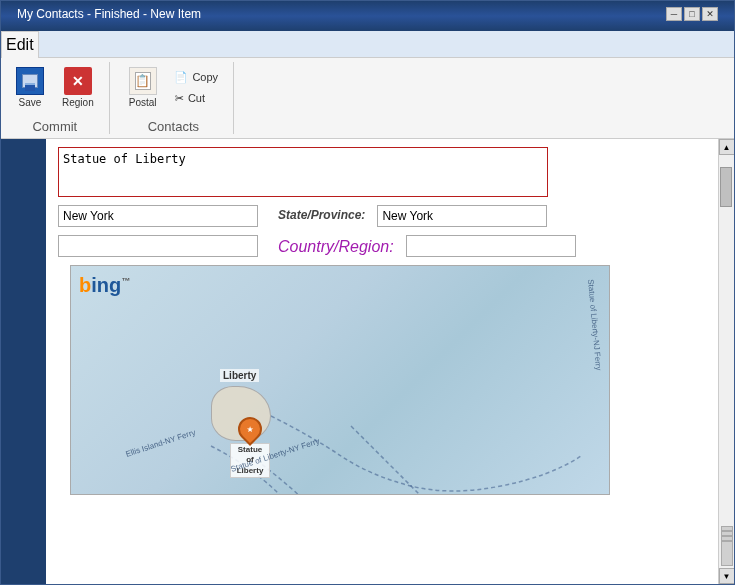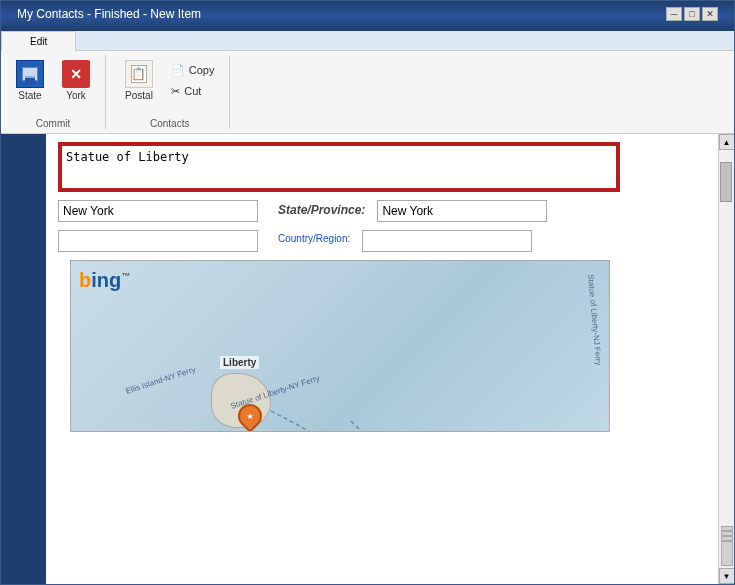--- a/index.html
+++ b/index.html
@@ -8,26 +8,26 @@
     
     .window { width: 735px; height: 585px; display: flex; flex-direction: column; border: 1px solid #3a5a8c; background: #f0f0f0; }
     .title-bar { background: linear-gradient(to bottom, #1e3f6e, #2a5298, #1e3f6e); color: white; padding: 6px 16px; display: flex; justify-content: space-between; height: 30px; }
     .title-text { font-size: 12px; font-weight: normal; color: white; }
     .window-controls { display: flex; gap: 2px; }
     .win-btn { width: 16px; height: 14px; border: 1px solid #aaa; background: #e0e0e0; font-size: 9px; cursor: pointer; display: flex; align-items: center; justify-content: center; color: #333; }
 
     
     .ribbon { background: #f5f5f5; border-bottom: 1px solid #ccc; }
     .ribbon-tabs { display: flex; background: #dde8f5; border-bottom: 1px solid #ccc; }
-    .ribbon-tab { padding: 4px 28px; font-size: 10px; cursor: pointer; border: 1px solid transparent; border-bottom: none; }
+    .ribbon-tab { padding: 4px 4px; font-size: 16px; cursor: pointer; border: 1px solid transparent; border-bottom: none; }
     .ribbon-tab.active { background: #f5f5f5; border-color: #ccc; border-bottom-color: #f5f5f5; margin-bottom: -1px; z-index: 1; }
 
     .ribbon-content { display: flex; padding: 4px 8px; gap: 8px; align-items: flex-start; }
     .ribbon-group { display: flex; flex-direction: column; align-items: center; border-right: 1px solid #ccc; padding-right: 8px; margin-right: 4px; }
-    .ribbon-group-label { font-size: 10px; color: #555; margin-top: 12px; }
+    .ribbon-group-label { font-size: 13px; color: #555; margin-top: 6px; }
     .ribbon-buttons { display: flex; gap: 4px; align-items: center; }
 
     
     .ribbon-btn-large { display: flex; flex-direction: column; align-items: center; gap: 2px; padding: 4px 6px; cursor: pointer; border: 1px solid transparent; border-radius: 2px; min-width: 40px; }
     .ribbon-btn-label { font-size: 10px; color: #333; }
 
     
     .ribbon-btn-small { display: flex; align-items: center; gap: 4px; padding: 2px 6px; cursor: pointer; border: 1px solid transparent; border-radius: 2px; font-size: 11px; color: #333; }
 
     
@@ -50,37 +50,37 @@
     .scroll-track { flex: 1; width: 14px; background: #f0f0f0; position: relative; margin: 2px; }
     .scroll-thumb { width: 12px; height: 40px; background: #c0c0c0; border: 1px solid #999; position: absolute; top: 10px; left: 0; }
     .scroll-up, .scroll-down { width: 16px; height: 16px; background: #e0e0e0; border: 1px solid #aaa; display: flex; align-items: center; justify-content: center; font-size: 8px; cursor: pointer; }
 
     
     .form-row { display: flex; align-items: flex-start; margin-bottom: 8px; }
     .form-label { text-align: right; font-style: italic; color: #444; padding-right: 6px; min-width: 130px; padding-top: 3px; font-size: 12px; }
     .form-input { border: 1px solid #aaa; height: 22px; font-size: 12px; padding: 2px 4px; background: white; }
     .form-input-wide { width: 200px; }
     .form-input-medium { width: 170px; }
-    .form-textarea { width: 562px; height: 50px; border: 4px solid #b91c1c; font-size: 12px; padding: 4px; resize: none; }
-
-    
-    .map-container { margin-top: 8px; margin-left: 12px; width: 540px; height: 172px; position: relative; overflow: hidden; border: 1px solid #aaa; }
+    .form-textarea { width: 490px; height: 50px; border: 1px solid #b91c1c; font-size: 12px; padding: 4px; resize: none; }
+
+    
+    .map-container { margin-top: 8px; margin-left: 12px; width: 540px; height: 230px; position: relative; overflow: hidden; border: 1px solid #aaa; }
     .map-bg { width: 100%; height: 100%; background: linear-gradient(135deg, #c8dde8 0%, #b8d0e0 40%, #a8c8d8 60%, #c0d8e8 100%); position: relative; overflow: hidden; }
 
     
     .bing-logo { position: absolute; top: 8px; left: 8px; font-size: 20px; font-weight: bold; z-index: 10; }
     .bing-b { color: #ff8c00; }
     .bing-ing { color: #1e5799; }
     .bing-tm { font-size: 9px; vertical-align: super; color: #555; }
 
     
     .map-label-upper { position: absolute; top: 18px; right: 80px; font-size: 14px; letter-spacing: 8px; color: rgba(80, 120, 160, 0.7); font-weight: bold; }
 
     
-    .liberty-island { position: absolute; top: 112px; left: 140px; }
+    .liberty-island { position: absolute; top: 120px; left: 140px; }
     .island-shape { width: 60px; height: 55px; background: rgba(230, 220, 200, 0.8); border-radius: 40% 60% 50% 45%; border: 1px solid #aaa; position: relative; }
     .liberty-label { position: absolute; top: -18px; left: 8px; font-size: 10px; color: #333; font-weight: bold; background: rgba(255,255,255,0.7); padding: 1px 3px; }
 
     
     .map-pin { position: absolute; top: 30px; left: 18px; display: flex; flex-direction: column; align-items: center; }
 
     
     .ferry-dashes { position: absolute; top: 0; left: 0; width: 100%; height: 100%; }
   </style>
 </head>
@@ -101,26 +101,26 @@
     <div class="ribbon-tabs">
       <div class="ribbon-tab active">Edit</div>
     </div>
     <div class="ribbon-content">
 
       <div class="ribbon-group">
         <div class="ribbon-buttons">
 
           <div class="ribbon-btn-large">
             <div class="icon-save"></div>
-            <span class="ribbon-btn-label">State</span>
+            <span class="ribbon-btn-label">Save</span>
           </div>
 
           <div class="ribbon-btn-large">
             <div class="icon-close">✕</div>
-            <span class="ribbon-btn-label">York</span>
+            <span class="ribbon-btn-label">Region</span>
           </div>
         </div>
         <span class="ribbon-group-label">Commit</span>
       </div>
 
       <div class="ribbon-group">
         <div class="ribbon-buttons">
 
           <div class="ribbon-btn-large">
             <div class="icon-paste">
@@ -155,21 +155,21 @@
       </div>
 
       <div class="form-row">
         <input class="form-input form-input-wide" type="text" value="New York" style="">
         <span style="padding: 0 12px 0 20px; padding-top:3px; font-style:italic; color:#444; font-size:12px;font-weight:bold;">State/Province:</span>
         <input class="form-input form-input-medium" type="text" value="New York" style="">
       </div>
 
       <div class="form-row">
         <input class="form-input form-input-wide" type="text" value="" style="">
-        <span style="padding: 0 12px 0 20px; padding-top:3px; color:#1d4ed8; font-size:10px;">Country/Region:</span>
+        <span style="padding: 0 12px 0 20px; padding-top:3px; font-style:italic; color:#a21caf; font-size:16px;">Country/Region:</span>
         <input class="form-input form-input-medium" type="text" value="" style="">
       </div>
 
       <div class="map-container">
         <div class="map-bg">
 
           <div class="bing-logo">
             <span class="bing-b">b</span><span class="bing-ing">ing</span><span class="bing-tm">™</span>
           </div>
 

